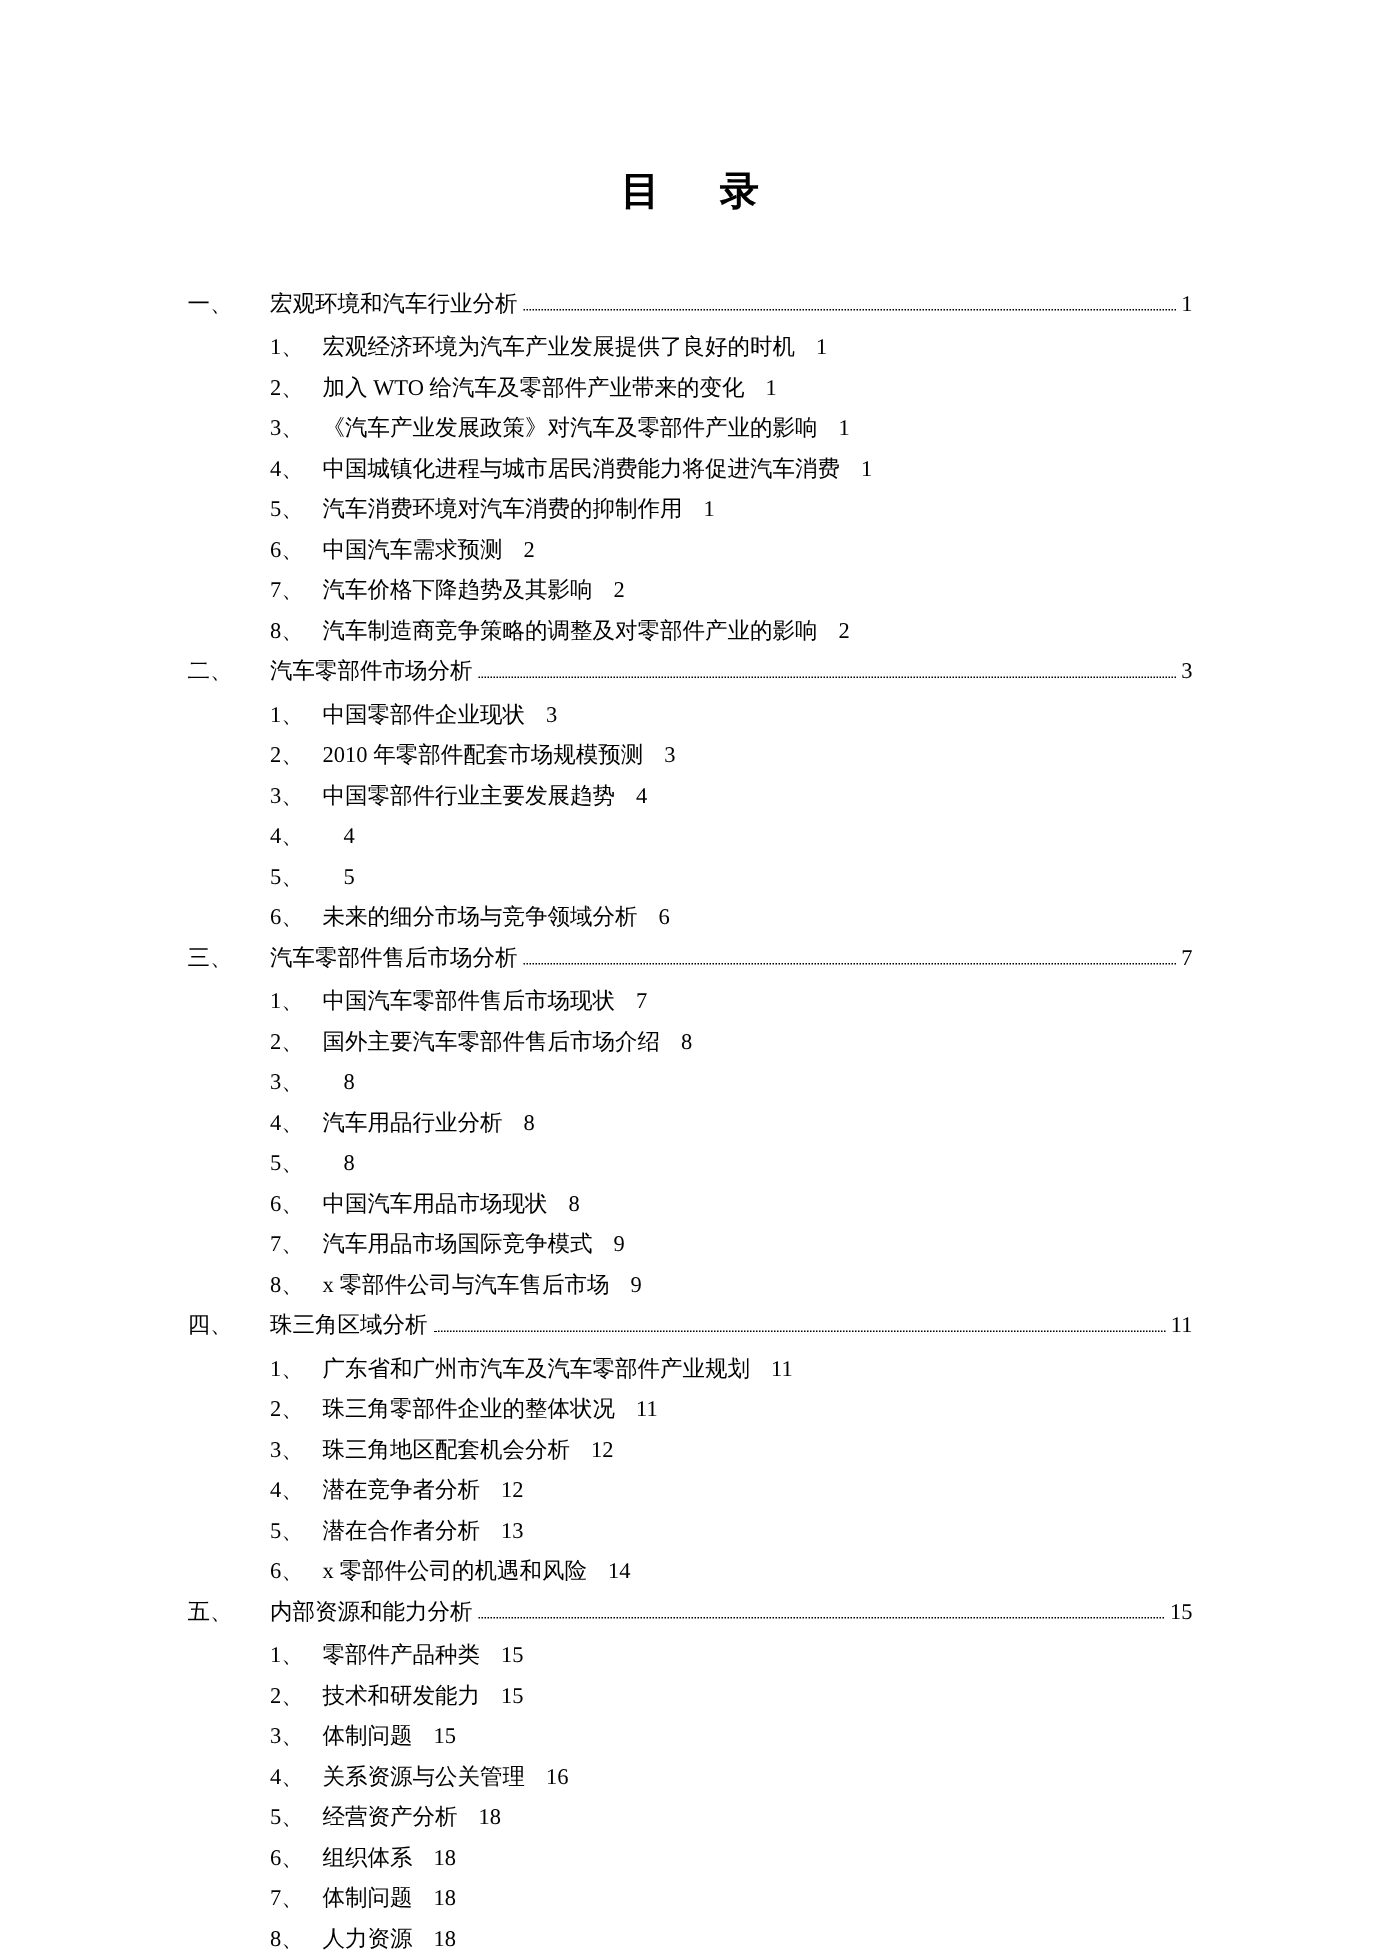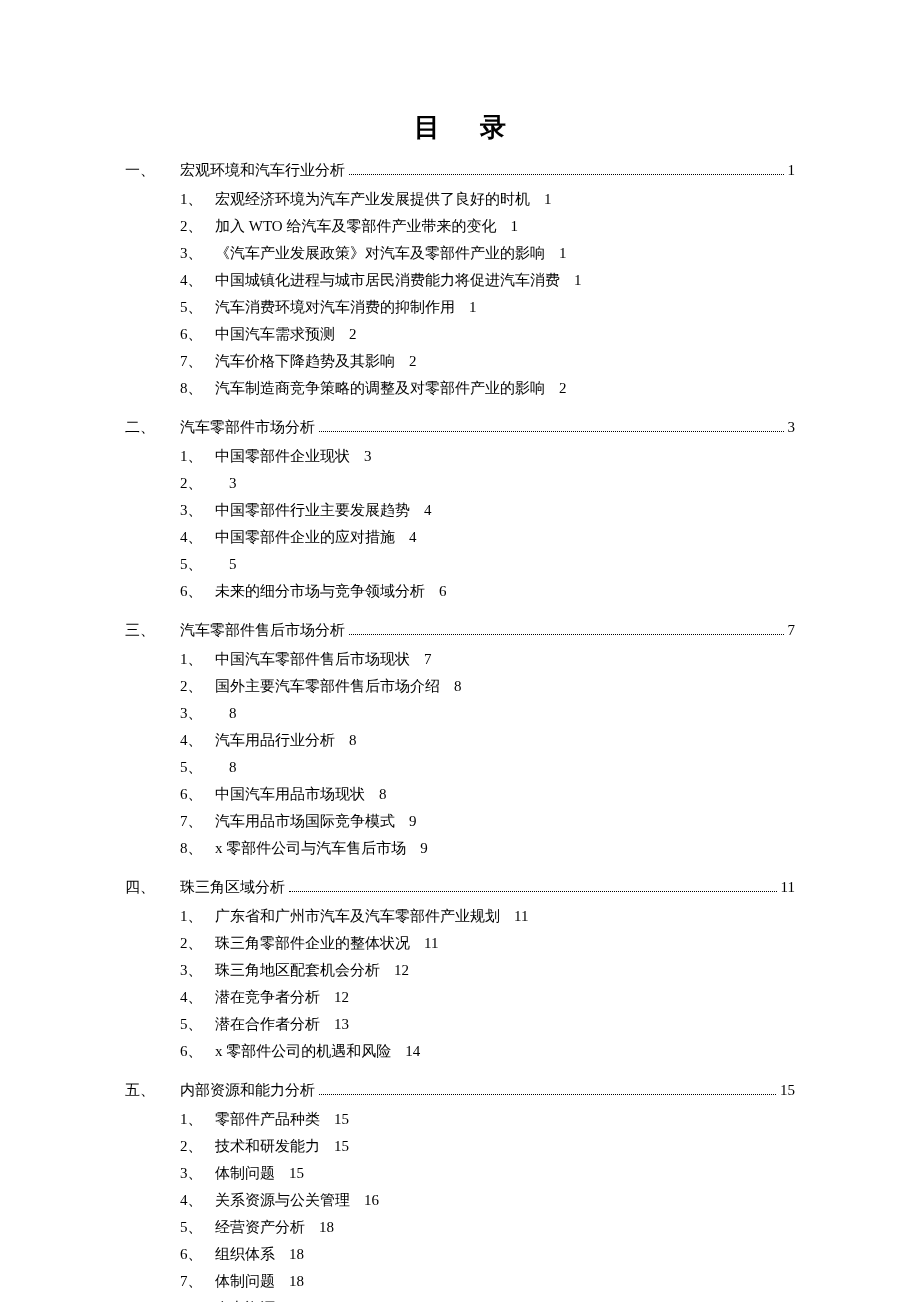--- a/index.html
+++ b/index.html
@@ -16,39 +16,40 @@
     min-height: 1302px;
     margin: 0 auto;
     padding: 110px 125px 40px 125px;
     position: relative;
   }
   .toc-title {
     text-align: center;
     font-size: 26px;
     font-weight: bold;
     letter-spacing: 40px;
+    margin-bottom: 45px;
     padding-left: 40px;
   }
   .section-row {
     display: flex;
     align-items: baseline;
     line-height: 1.8;
     margin-bottom: 2px;
   }
   .sec-num {
     width: 55px;
     flex: 0 0 55px;
   }
   .sec-title-wrap {
     flex: 1;
     display: flex;
     align-items: baseline;
     min-width: 0;
   }
-  .sec-title { white-space: nowrap; margin-top: 12px; }
+  .sec-title { white-space: nowrap; }
   .dots {
     flex: 1;
     border-bottom: 1px dotted #000;
     margin: 0 4px 4px 4px;
     min-width: 10px;
   }
   .sec-page { white-space: nowrap; }
   .item-row {
     display: flex;
     align-items: baseline;
@@ -123,30 +124,30 @@
           <span class="sec-page">3</span>
         </span>
       </div>
       <div class="item-row">
         <span class="item-num">1、</span>
         <span class="item-title">中国零部件企业现状</span>
         <span class="item-page">3</span>
       </div>
       <div class="item-row">
         <span class="item-num">2、</span>
+        <span class="item-title">2010 年零部件配套市场规模预测</span>
         <span class="item-page">3</span>
       </div>
       <div class="item-row">
         <span class="item-num">3、</span>
         <span class="item-title">中国零部件行业主要发展趋势</span>
         <span class="item-page">4</span>
       </div>
       <div class="item-row">
         <span class="item-num">4、</span>
-        <span class="item-title">中国零部件企业的应对措施</span>
         <span class="item-page">4</span>
       </div>
       <div class="item-row">
         <span class="item-num">5、</span>
         <span class="item-page">5</span>
       </div>
       <div class="item-row">
         <span class="item-num">6、</span>
         <span class="item-title">未来的细分市场与竞争领域分析</span>
         <span class="item-page">6</span>

